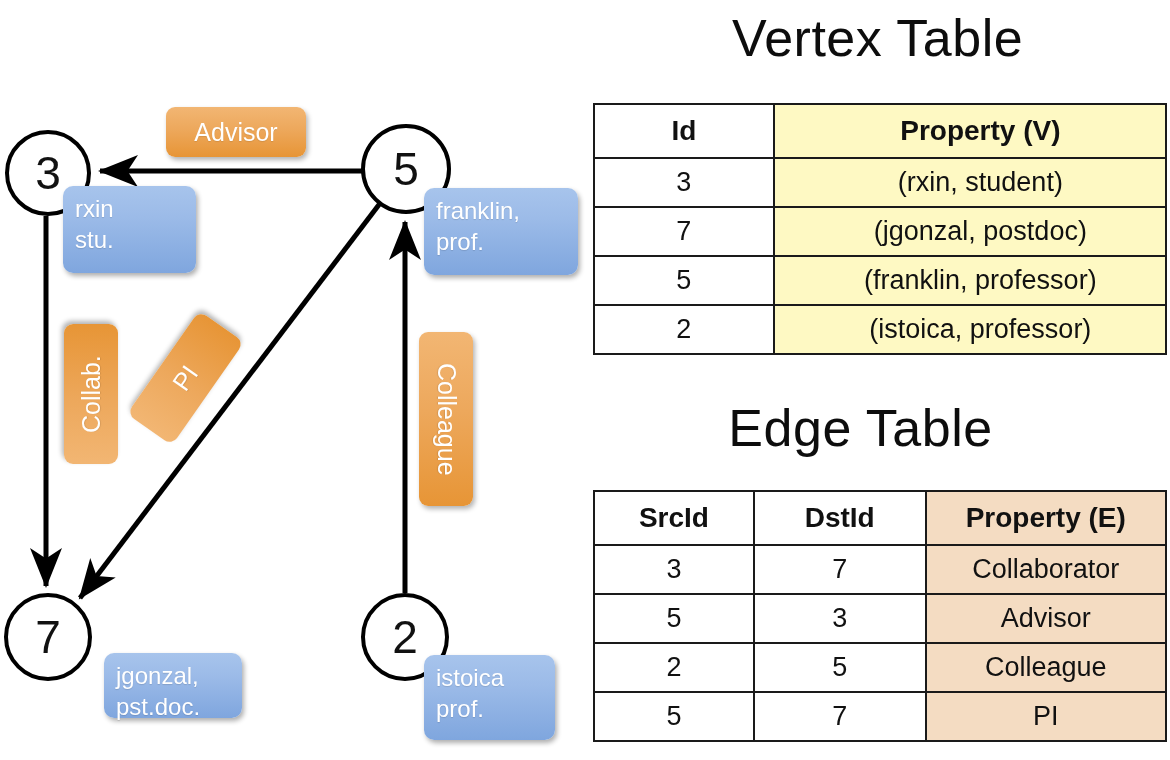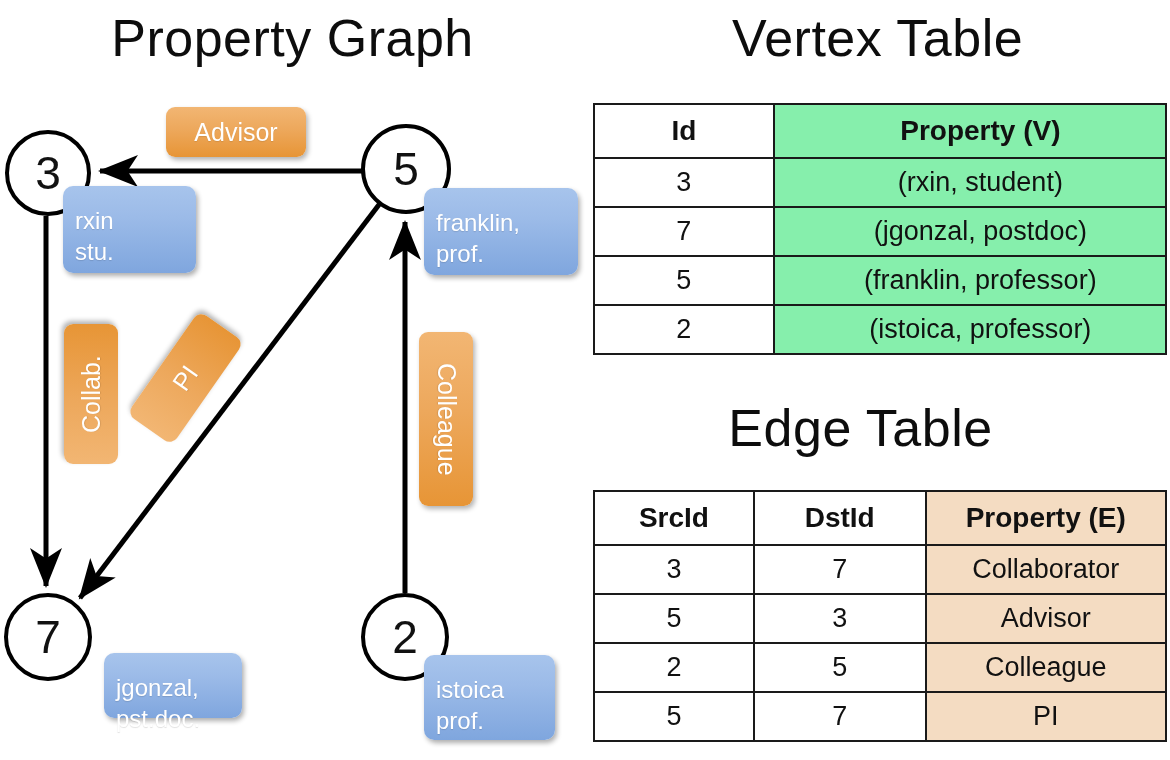--- a/index.html
+++ b/index.html
@@ -64,21 +64,21 @@
   }
 
   .prop-box {
     position: absolute;
     border-radius: 10px;
     color: #ffffff;
     font-family: "Liberation Sans", sans-serif;
     font-weight: 400;
     font-size: 24px;
     line-height: 1.28;
-    padding: 20px 12px;
+    padding: 8px 12px;
     box-sizing: border-box;
     background: linear-gradient(to bottom, #a7c4ec 0%, #9cbbe8 35%, #7fa6de 100%);
     box-shadow: 2px 3px 5px rgba(0,0,0,0.32);
     z-index: 6;
     text-shadow: 0 1px 1px rgba(0,0,0,0.12);
   }
 
   .edge-label {
     position: absolute;
     border-radius: 9px;
@@ -113,33 +113,32 @@
     padding: 0;
     height: 47px;
   }
   .tbl th {
     font-weight: 700;
     font-size: 28px;
     height: 52px;
   }
   #vertex-table { left: 593px; top: 103px; width: 574px; }
   #vertex-table .col-id   { width: 188px; background: #ffffff; }
-  #vertex-table .col-prop { width: 386px; background: #86efac; padding-left: 21px; }
+  #vertex-table .col-prop { width: 386px; background: #fef9c3; padding-left: 21px; }
 
   #edge-table { left: 593px; top: 490px; width: 574px; }
   #edge-table .col-src  { width: 166px; background: #ffffff; }
   #edge-table .col-dst  { width: 179px; background: #ffffff; }
   #edge-table .col-prop { width: 247px; background: #f4dcc2; }
 </style>
 </head>
 <body>
 
 <div id="graph-panel">
 
-  <div class="title" id="title-property-graph">Property Graph</div>
 
   <svg id="graph-svg" width="585" height="760">
     <defs>
       <marker id="arrow" markerWidth="9" markerHeight="9" refX="7.6" refY="3.2" orient="auto" markerUnits="strokeWidth">
         <path d="M0,0 L8,3.2 L0,6.4 L2.1,3.2 z" fill="#000"></path>
       </marker>
     </defs>
 
     <line x1="363" y1="171" x2="100" y2="171" stroke="#000" stroke-width="5" marker-end="url(#arrow)"></line>
 

